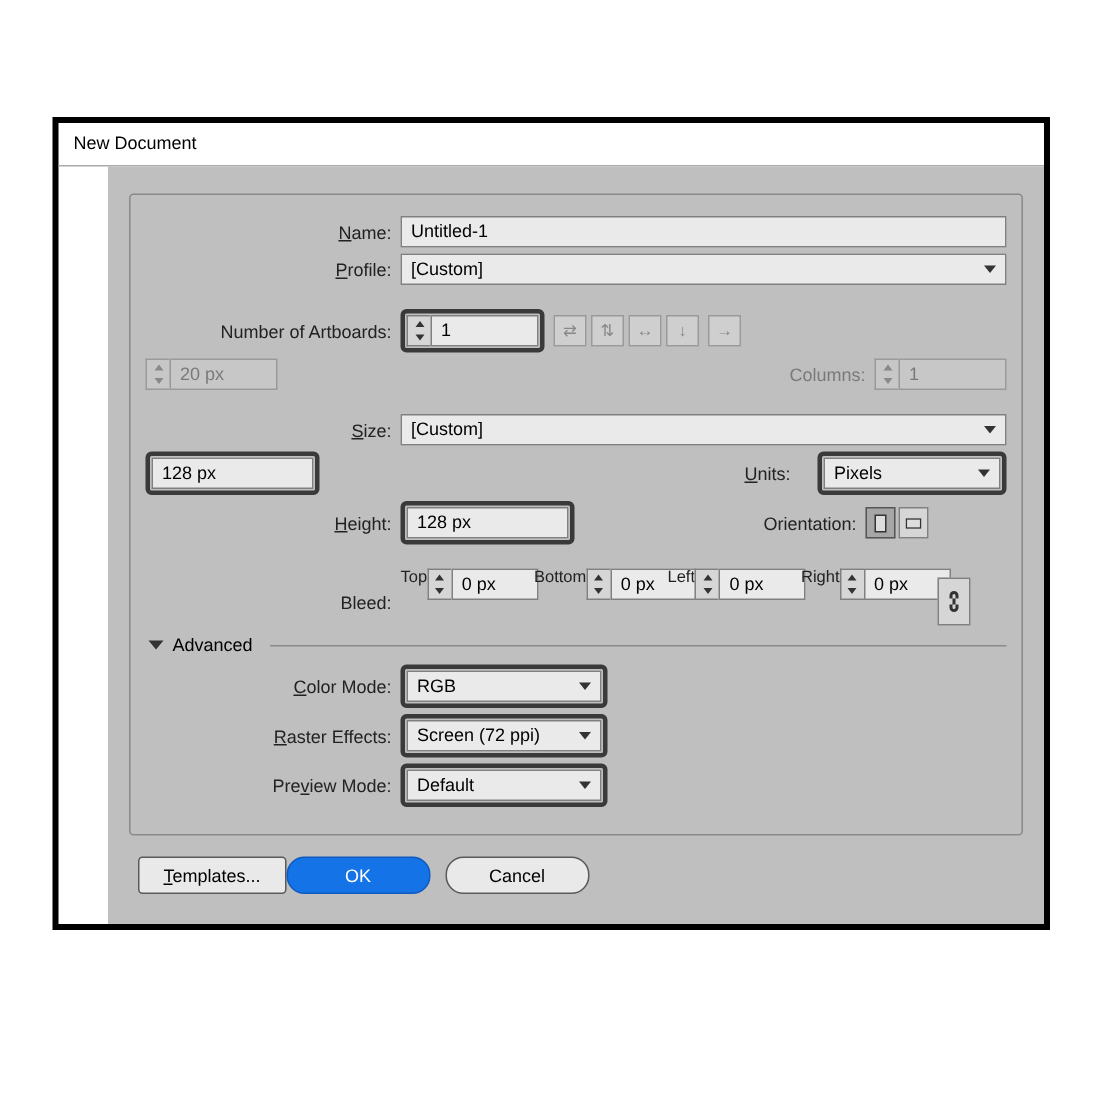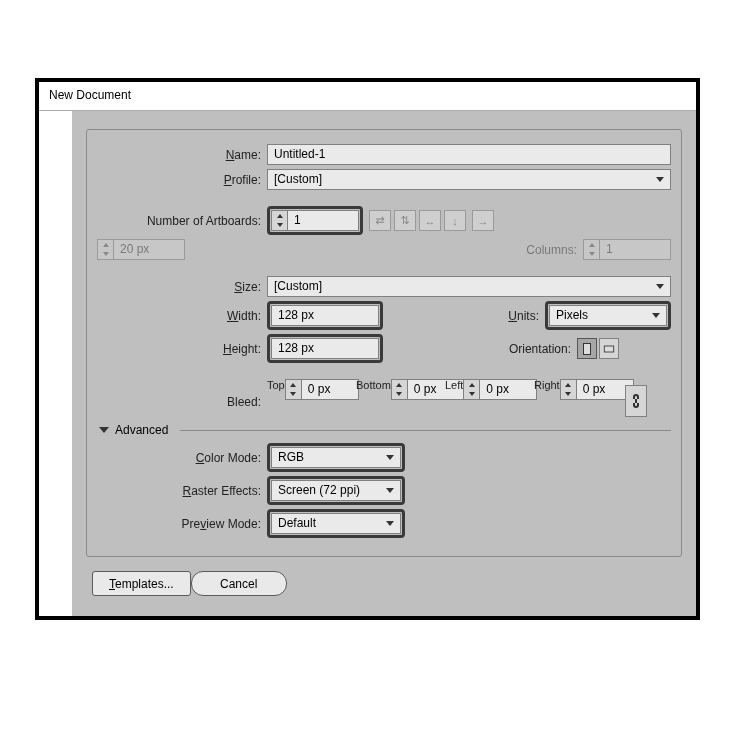--- a/index.html
+++ b/index.html
@@ -275,26 +275,25 @@
 
       <div class="row">
         <div class="label"><span class="underline">S</span>ize:</div>
         <div class="dropdown" style="flex:1">
           <span>[Custom]</span>
           <span class="chev-down"></span>
         </div>
       </div>
 
       <div class="row">
-        <div class="label"><span class="underline">W</span>idth:</div>
         <span class="hl">
           <span class="input-text" style="width:108px;display:inline-block">128 px</span>
         </span>
         <div style="flex:1"></div>
-        <div class="label" style="width:auto;padding-right:6px"><span class="underline">U</span>nits:</div>
+        <div class="label" style="width:auto;padding-right:18px"><span class="underline">U</span>nits:</div>
         <span class="hl">
           <span class="dropdown" style="width:118px">
             <span>Pixels</span>
             <span class="chev-down"></span>
           </span>
         </span>
       </div>
 
       <div class="row">
         <div class="label"><span class="underline">H</span>eight:</div>
@@ -421,17 +420,18 @@
         </span>
       </div>
 
     </div>
 
     <div class="bottom-row">
       <span class="btn templates">
           <span><span class="underline">T</span>emplates...</span>
         </span>
       <span class="right-btns">
+        <span class="btn primary">OK</span>
         <span class="btn">Cancel</span>
       </span>
     </div>
   </div>
 </div>
 
 </body></html>

